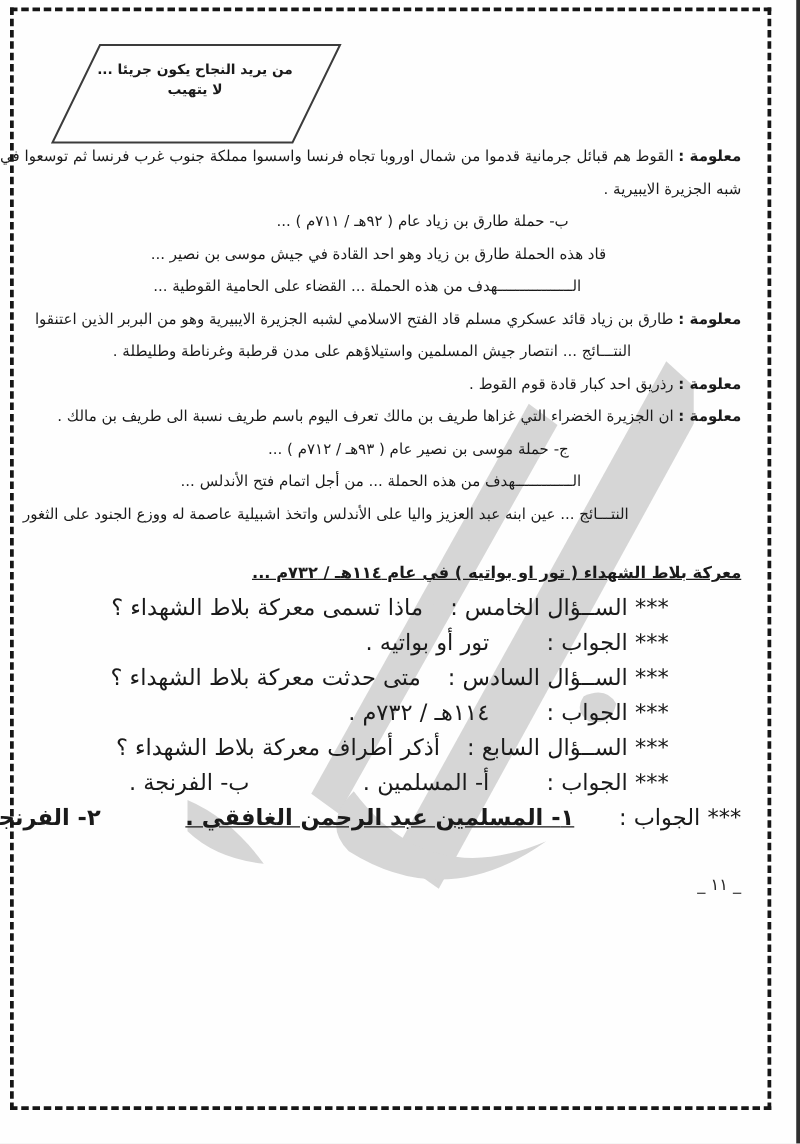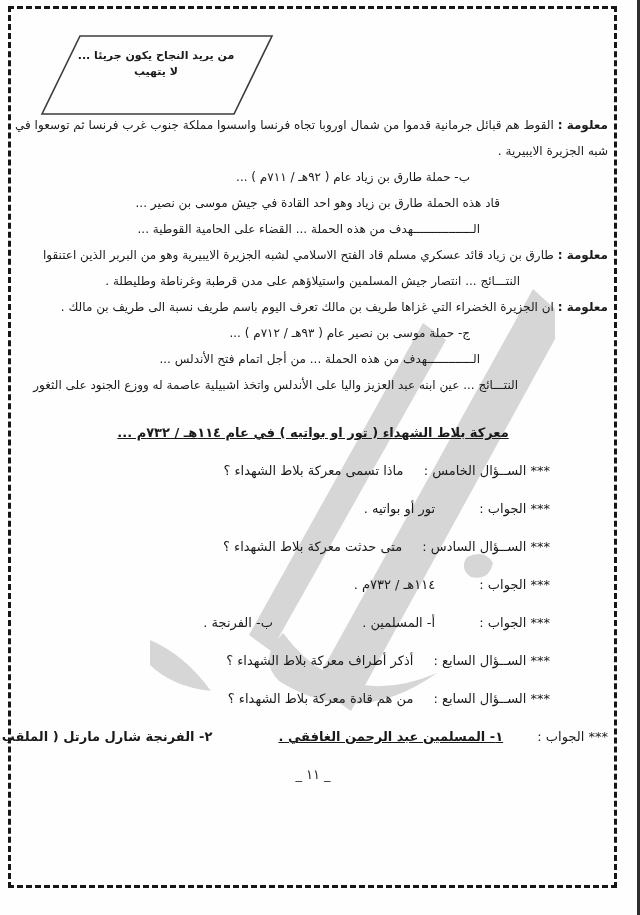--- a/index.html
+++ b/index.html
@@ -22,41 +22,41 @@
     position:absolute;right:0;top:0;bottom:0;width:3px;
     background:#2f2f2f;
   }
   .quote-svg{position:absolute;left:28px;top:28px;}
   .quote-text{
     position:absolute;left:72px;top:48px;width:168px;
     direction:rtl;text-align:center;
     font-size:11px;font-weight:bold;line-height:16px;
   }
   .content{
-    position:absolute;top:112px;right:32px;left:18px;
+    position:absolute;top:112px;right:47px;left:18px;
     direction:rtl;text-align:right;
   }
   .line{
     height:26px;line-height:26px;
     font-size:12px;white-space:nowrap;
   }
   .b{font-weight:bold;}
   .heading{
     margin-top:22px;height:26px;line-height:26px;white-space:nowrap;
-    font-size:13px;font-weight:bold;text-decoration:underline;text-align:center;
+    font-size:13px;font-weight:bold;text-decoration:underline;
   }
-  .qa{margin-top:12px;height:26px;line-height:26px;font-size:13px;white-space:nowrap;}
+  .qa{margin-top:2px;height:26px;line-height:26px;font-size:18px;white-space:nowrap;}
   .gap-s{margin-right:16px;}
   .gap-m{margin-right:40px;}
   .gap-l{margin-right:85px;}
   .gap-a8a{margin-right:30px;text-decoration:underline;}
   .gap-a8b{margin-right:62px;}
   .page-number{
-    margin-top:12px;height:26px;line-height:26px;
-    text-align:center;font-size:13px;color:#2a2a2a;letter-spacing:2px;
+    margin-top:28px;height:26px;line-height:26px;
+    text-align:right;font-size:13px;color:#2a2a2a;letter-spacing:2px;
   }
   .watermark{position:absolute;left:55px;top:275px;opacity:.42;pointer-events:none;}
 </style>
 </head>
 <body>
 
 <div class="page">
 
   <div class="frame"></div>
   <div class="scan-edge"></div>
@@ -99,20 +99,24 @@
     </div>
     <div class="line">
       <span class="b">معلومة :</span>
       <span>طارق بن زياد قائد عسكري مسلم قاد الفتح الاسلامي لشبه الجزيرة الايبيرية وهو من البربر الذين اعتنقوا</span>
     </div>
     <div class="line" style="padding-right:88px">
       <span>النتـــائج ... انتصار جيش المسلمين واستيلاؤهم على مدن قرطبة وغرناطة وطليطلة .</span>
     </div>
     <div class="line">
       <span class="b">معلومة :</span>
+      <span>رذريق احد كبار قادة قوم القوط .</span>
+    </div>
+    <div class="line">
+      <span class="b">معلومة :</span>
       <span>ان الجزيرة الخضراء التي غزاها طريف بن مالك تعرف اليوم باسم طريف نسبة الى طريف بن مالك .</span>
     </div>
     <div class="line" style="padding-right:138px">
       <span>ج- حملة موسى بن نصير عام ( ٩٣هـ / ٧١٢م ) ...</span>
     </div>
     <div class="line" style="padding-right:128px">
       <span>الـــــــــــــهدف من هذه الحملة ... من أجل اتمام فتح الأندلس ...</span>
     </div>
     <div class="line" style="padding-right:90px">
       <span>النتـــائج ... عين ابنه عبد العزيز واليا على الأندلس واتخذ اشبيلية عاصمة له ووزع الجنود على الثغور</span>
@@ -130,31 +134,27 @@
     </div>
     <div class="qa" style="padding-right:58px">
       <span>*** الســؤال السادس :</span>
       <span class="gap-s">متى حدثت معركة بلاط الشهداء ؟</span>
     </div>
     <div class="qa" style="padding-right:58px">
       <span>*** الجواب :</span>
       <span class="gap-m">١١٤هـ / ٧٣٢م .</span>
     </div>
     <div class="qa" style="padding-right:58px">
-      <span>*** الجواب :</span>
-      <span class="gap-m">أ- المسلمين .</span>
-      <span class="gap-l">ب- الفرنجة .</span>
-    </div>
-    <div class="qa" style="padding-right:58px">
       <span>*** الســؤال السابع :</span>
       <span class="gap-s">أذكر أطراف معركة بلاط الشهداء ؟</span>
     </div>
     <div class="qa" style="padding-right:58px">
-      <span>*** الســؤال السابع :</span>
-      <span class="gap-s">من هم قادة معركة بلاط الشهداء ؟</span>
+      <span>*** الجواب :</span>
+      <span class="gap-m">أ- المسلمين .</span>
+      <span class="gap-l">ب- الفرنجة .</span>
     </div>
     <div class="qa">
       <span>*** الجواب :</span>
       <span class="b gap-a8a">١- المسلمين عبد الرحمن الغافقي .</span>
       <span class="b gap-a8b">٢- الفرنجة شارل مارتل ( الملقب بالمطرقة ) .</span>
     </div>
 
     <div class="page-number">_ ١١ _</div>
 
   </div>

